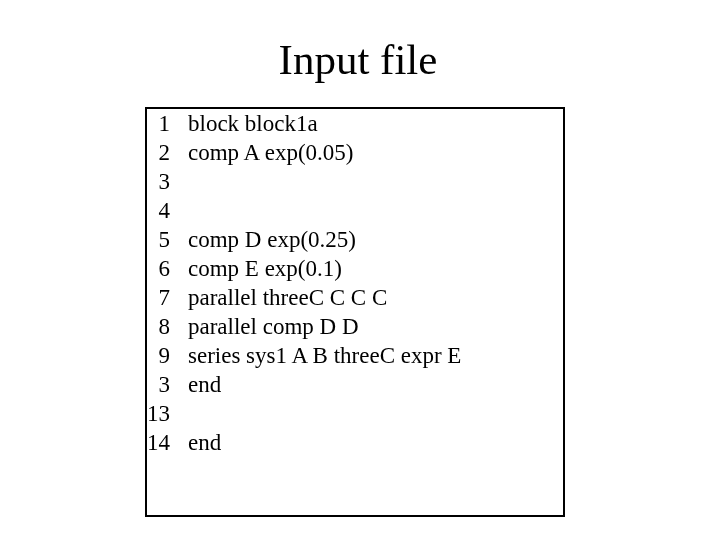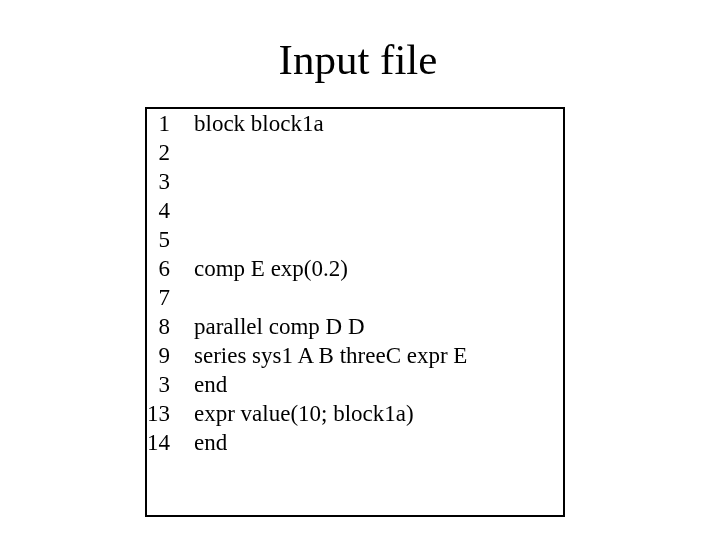--- a/index.html
+++ b/index.html
@@ -41,36 +41,36 @@
   }
   .code-line {
     display: flex;
     white-space: pre;
   }
   .line-num {
     flex: 0 0 23px;
     text-align: right;
   }
   .line-text {
-    margin-left: 24px;
+    margin-left: 18px;
   }
 </style>
 </head>
 <body>
 
 <div class="slide">
   <h1 class="title">Input file</h1>
 
   <div class="code-box">
       <div class="code-line"><span class="line-num">1</span><span class="line-text">block block1a</span></div>
-      <div class="code-line"><span class="line-num">2</span></div>
+      <div class="code-line"><span class="line-num">2</span><span class="line-text">comp A exp(0.05)</span></div>
       <div class="code-line"><span class="line-num">3</span></div>
       <div class="code-line"><span class="line-num">4</span></div>
-      <div class="code-line"><span class="line-num">5</span></div>
-      <div class="code-line"><span class="line-num">6</span><span class="line-text">comp E exp(0.2)</span></div>
-      <div class="code-line"><span class="line-num">7</span></div>
+      <div class="code-line"><span class="line-num">5</span><span class="line-text">comp D exp(0.25)</span></div>
+      <div class="code-line"><span class="line-num">6</span><span class="line-text">comp E exp(0.1)</span></div>
+      <div class="code-line"><span class="line-num">7</span><span class="line-text">parallel threeC C C C</span></div>
       <div class="code-line"><span class="line-num">8</span><span class="line-text">parallel comp D D</span></div>
       <div class="code-line"><span class="line-num">9</span><span class="line-text">series sys1 A B threeC expr E</span></div>
       <div class="code-line"><span class="line-num">3</span><span class="line-text">end</span></div>
-      <div class="code-line"><span class="line-num">13</span><span class="line-text">expr value(10; block1a)</span></div>
+      <div class="code-line"><span class="line-num">13</span></div>
       <div class="code-line"><span class="line-num">14</span><span class="line-text">end</span></div>
     </div>
 </div>
 
 </body></html>

